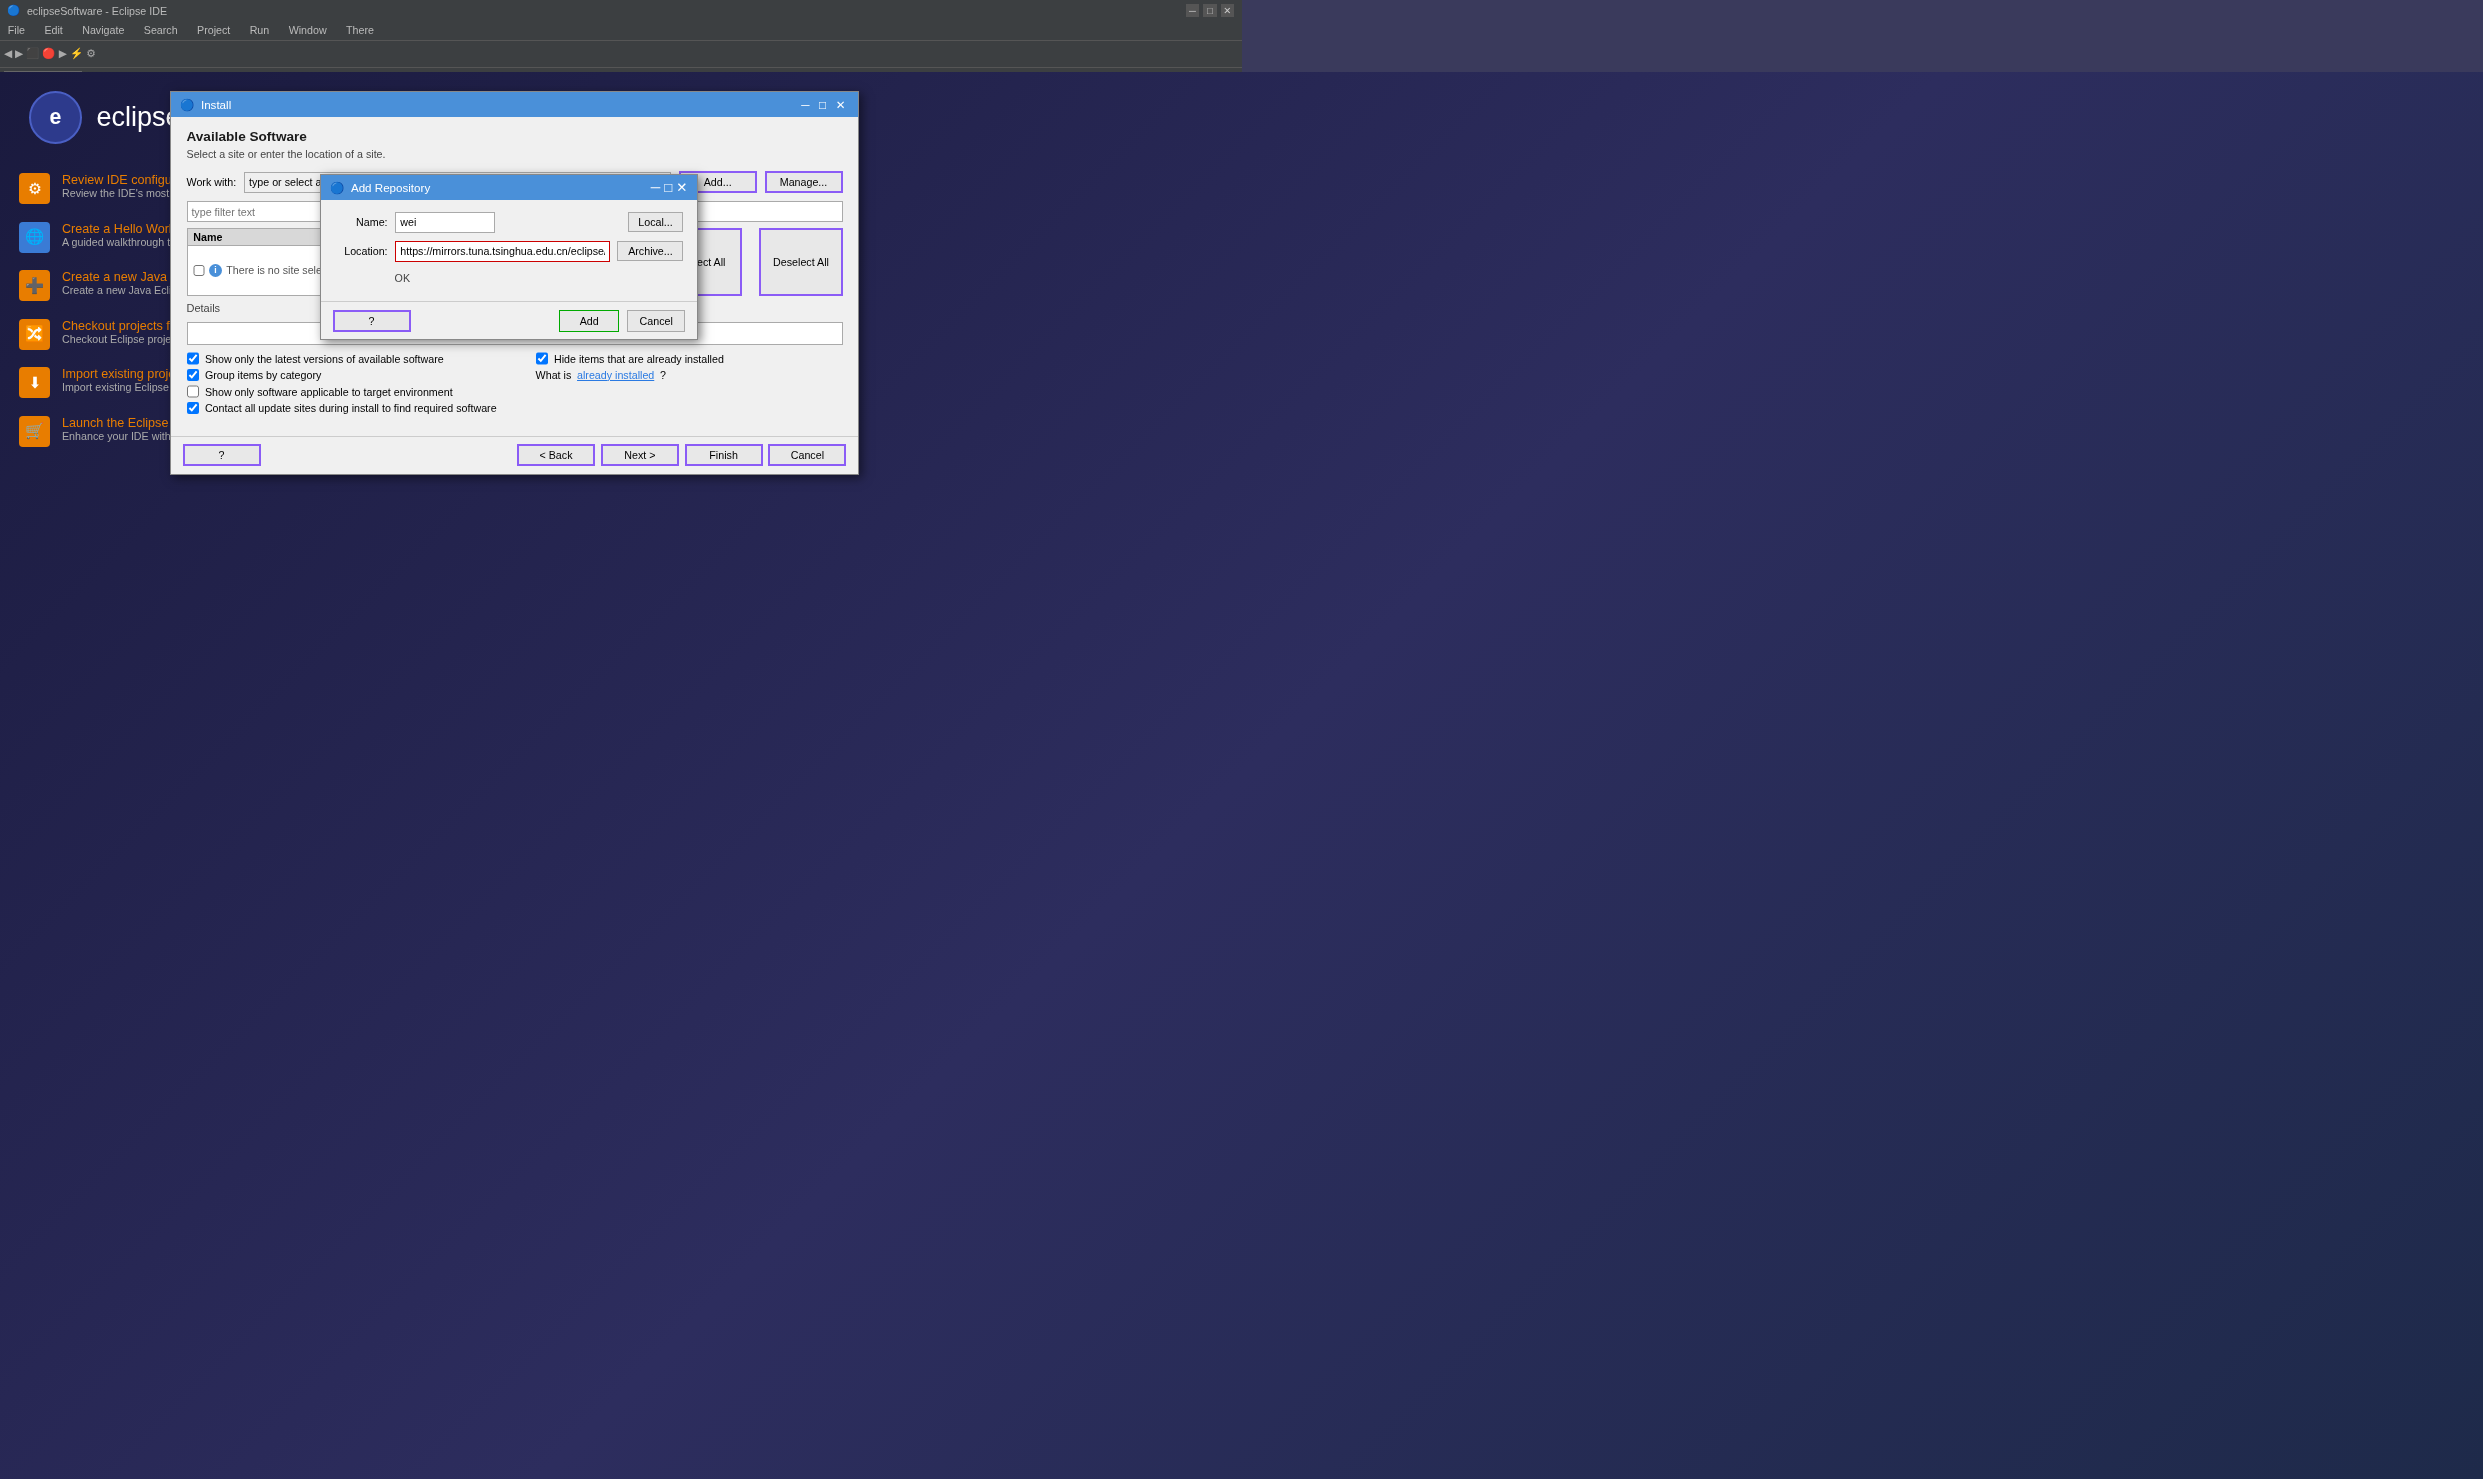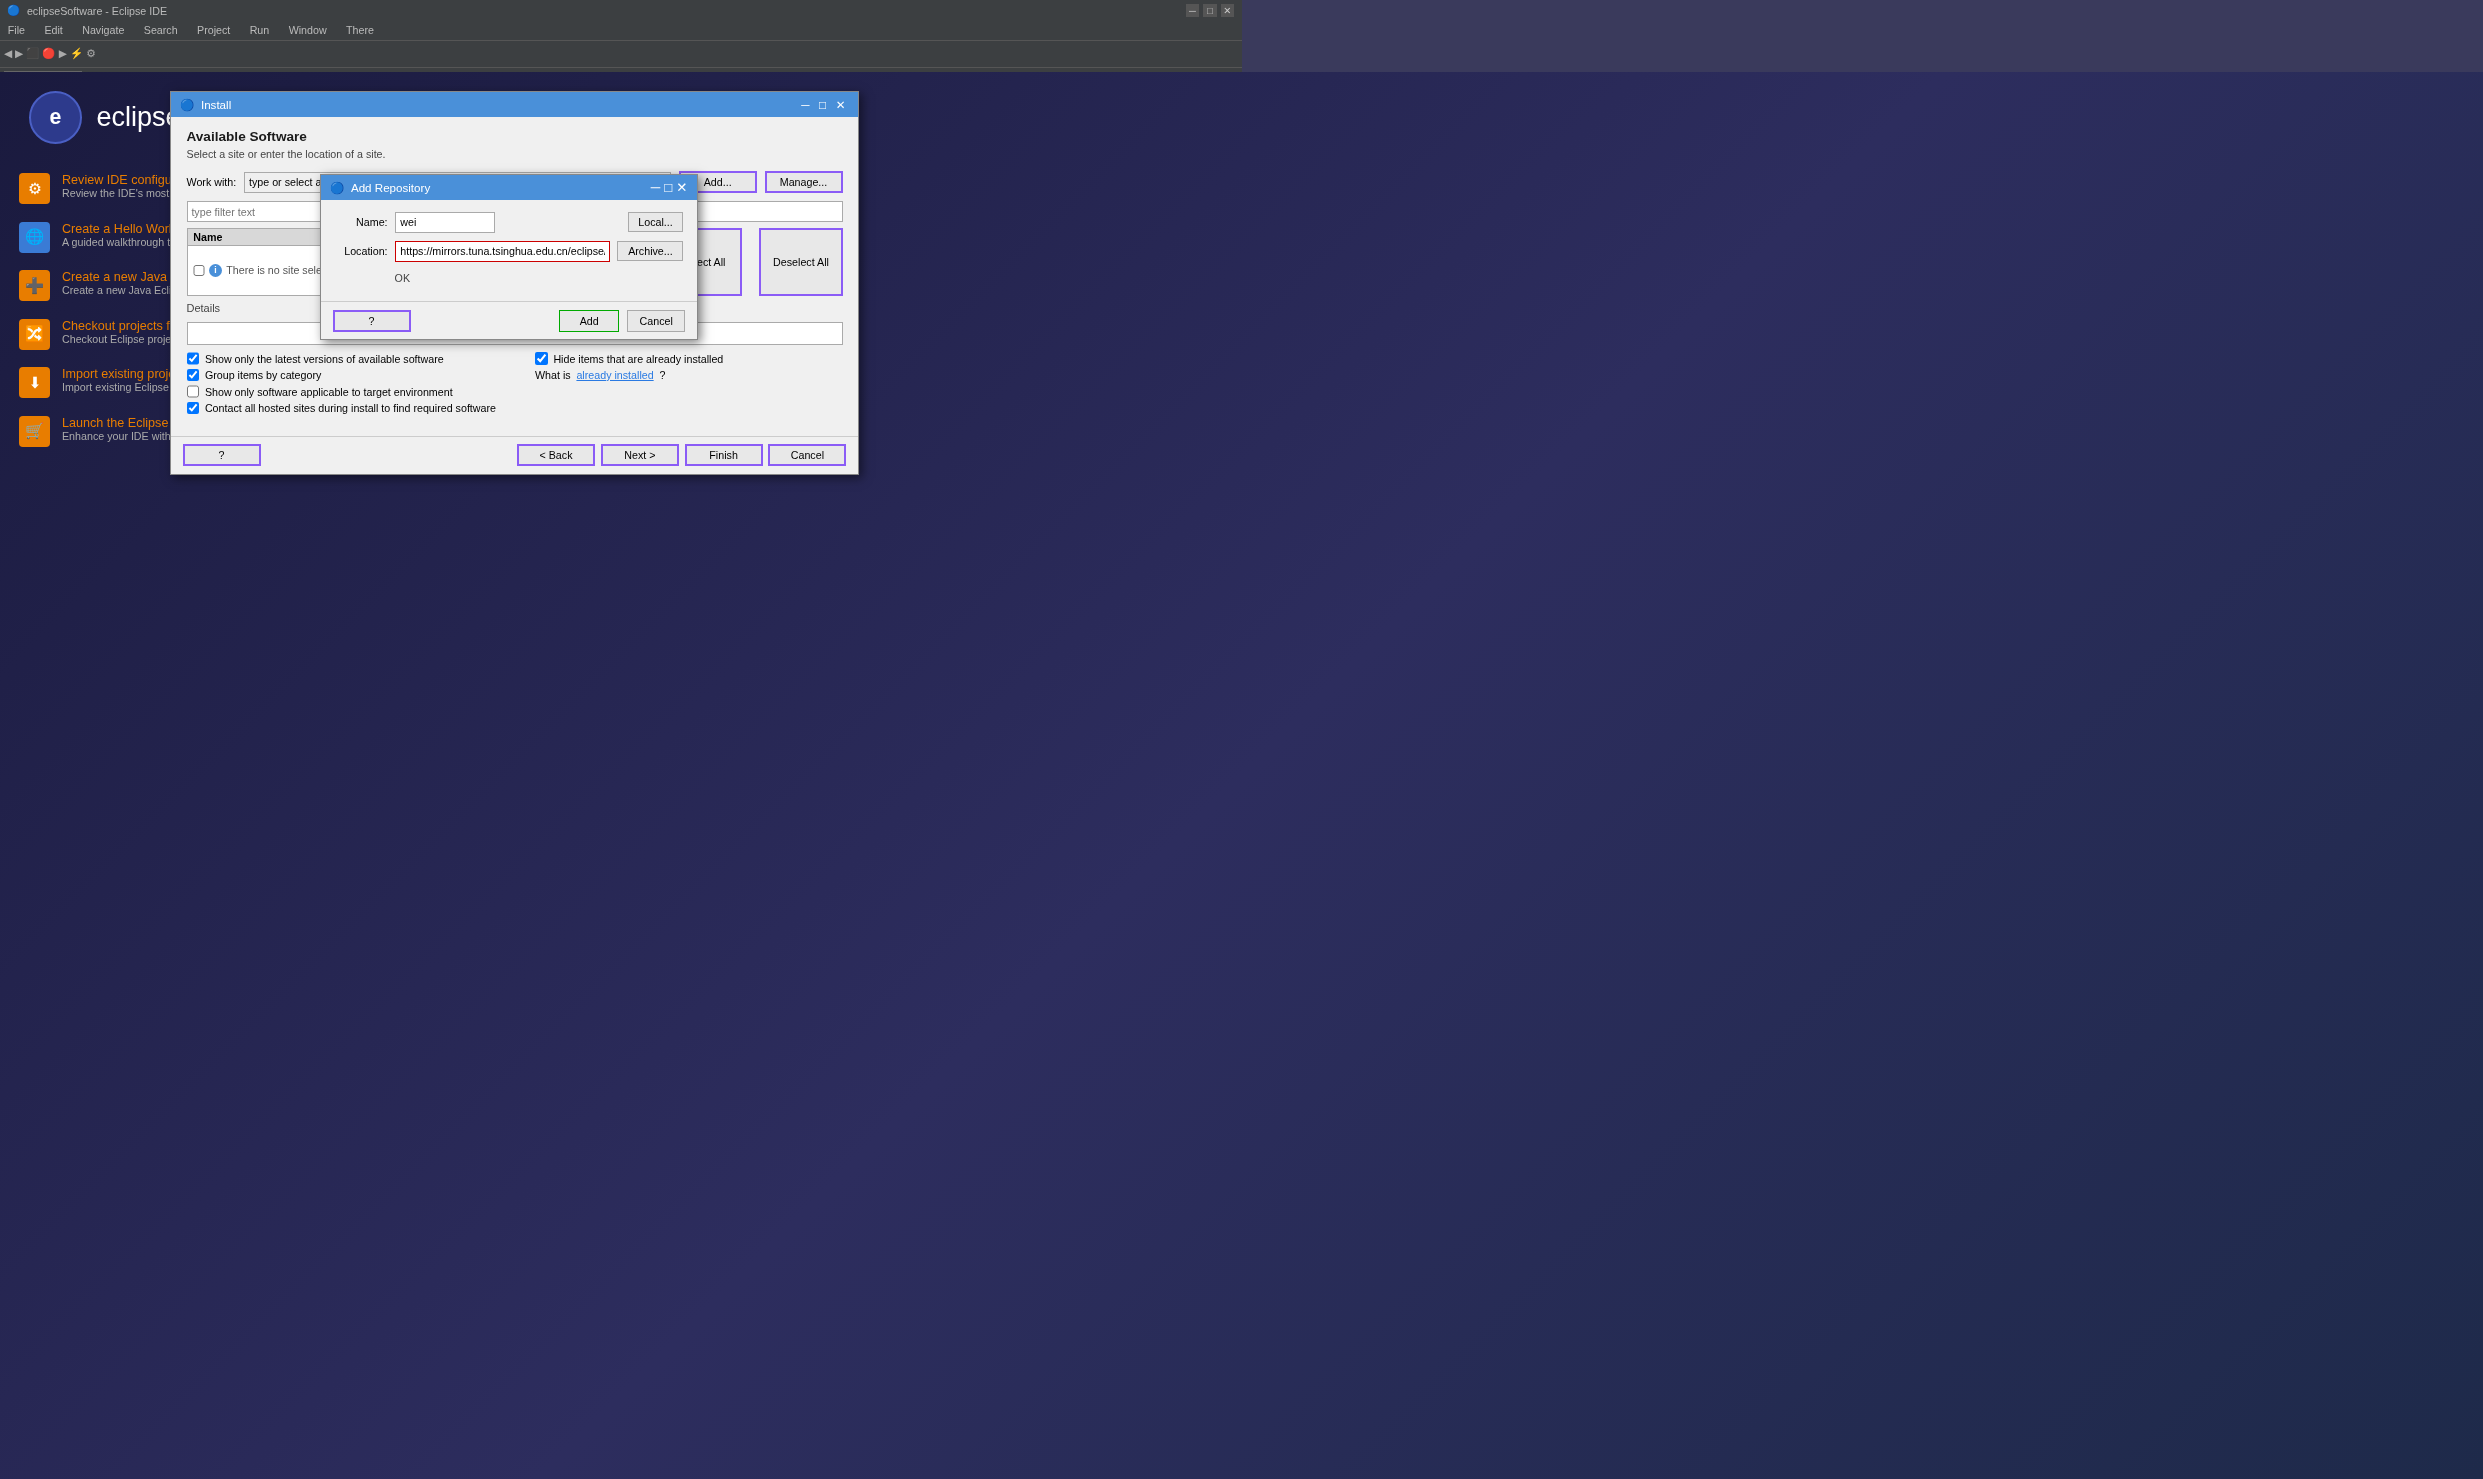--- a/index.html
+++ b/index.html
@@ -487,21 +487,21 @@
             <div class="option-row">
               <input type="checkbox" checked="" style="">
               <span>Group items by category</span>
             </div>
             <div class="option-row">
               <input type="checkbox" style="">
               <span>Show only software applicable to target environment</span>
             </div>
             <div class="option-row">
               <input type="checkbox" checked="" style="">
-              <span>Contact all hosted sites during install to find required software</span>
+              <span>Contact all update sites during install to find required software</span>
             </div>
           </div>
           <div>
             <div class="option-row">
               <input type="checkbox" checked="" style="">
               <span>Hide items that are already installed</span>
             </div>
             <div class="option-row">
               <span>What is </span>
               <a class="already-installed">already installed</a>

